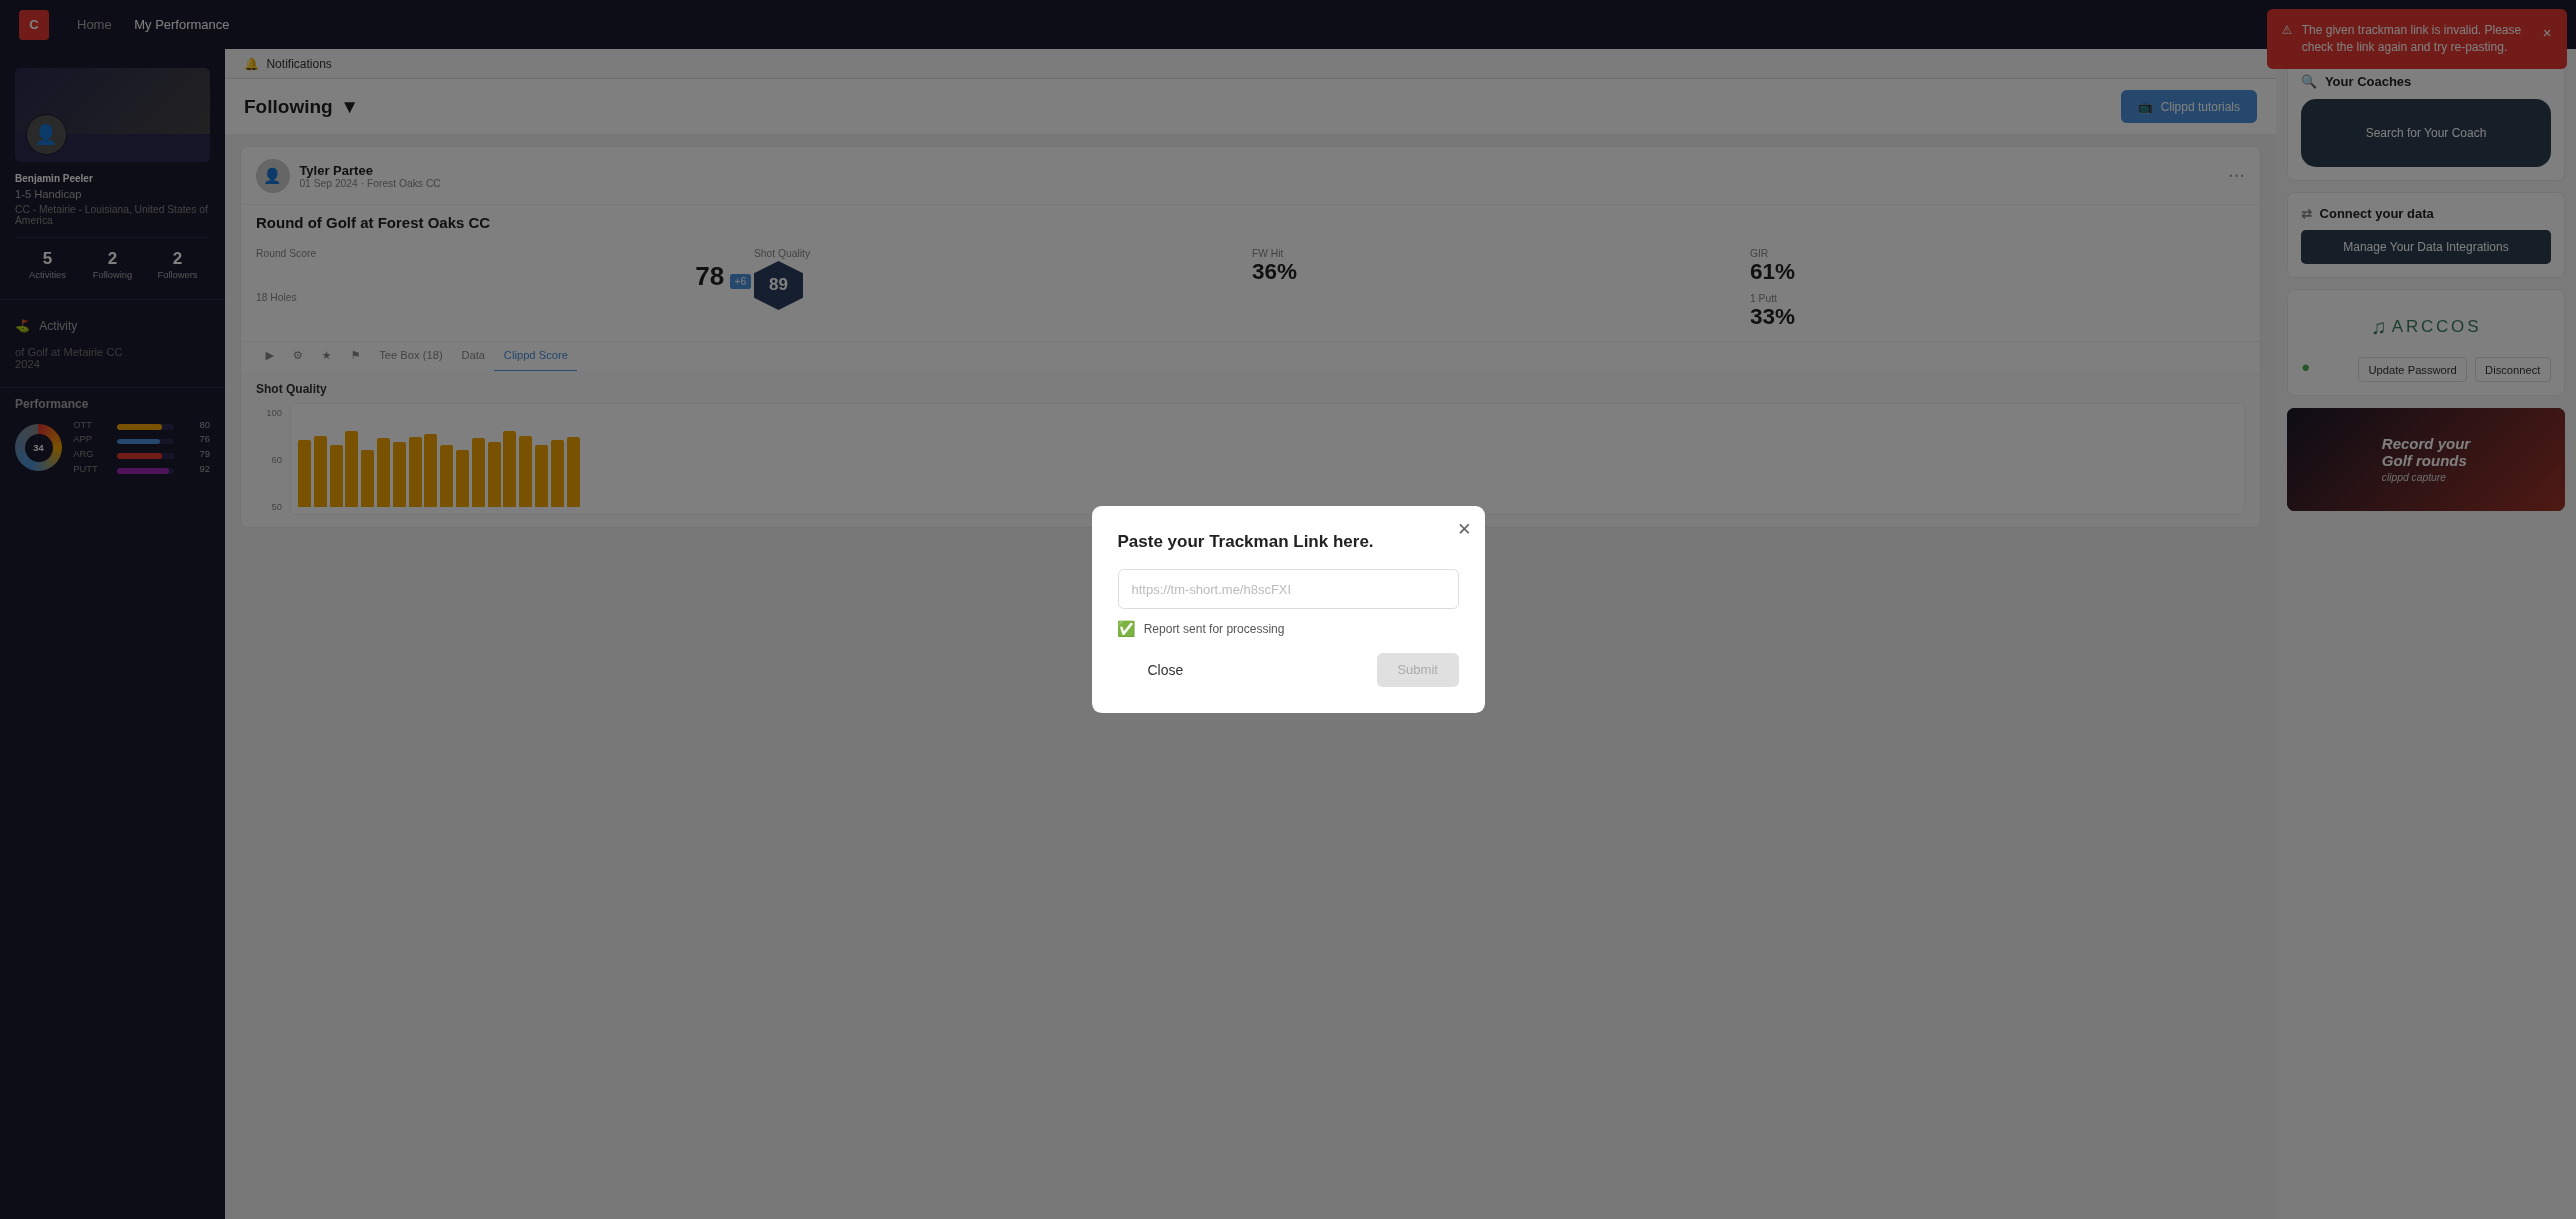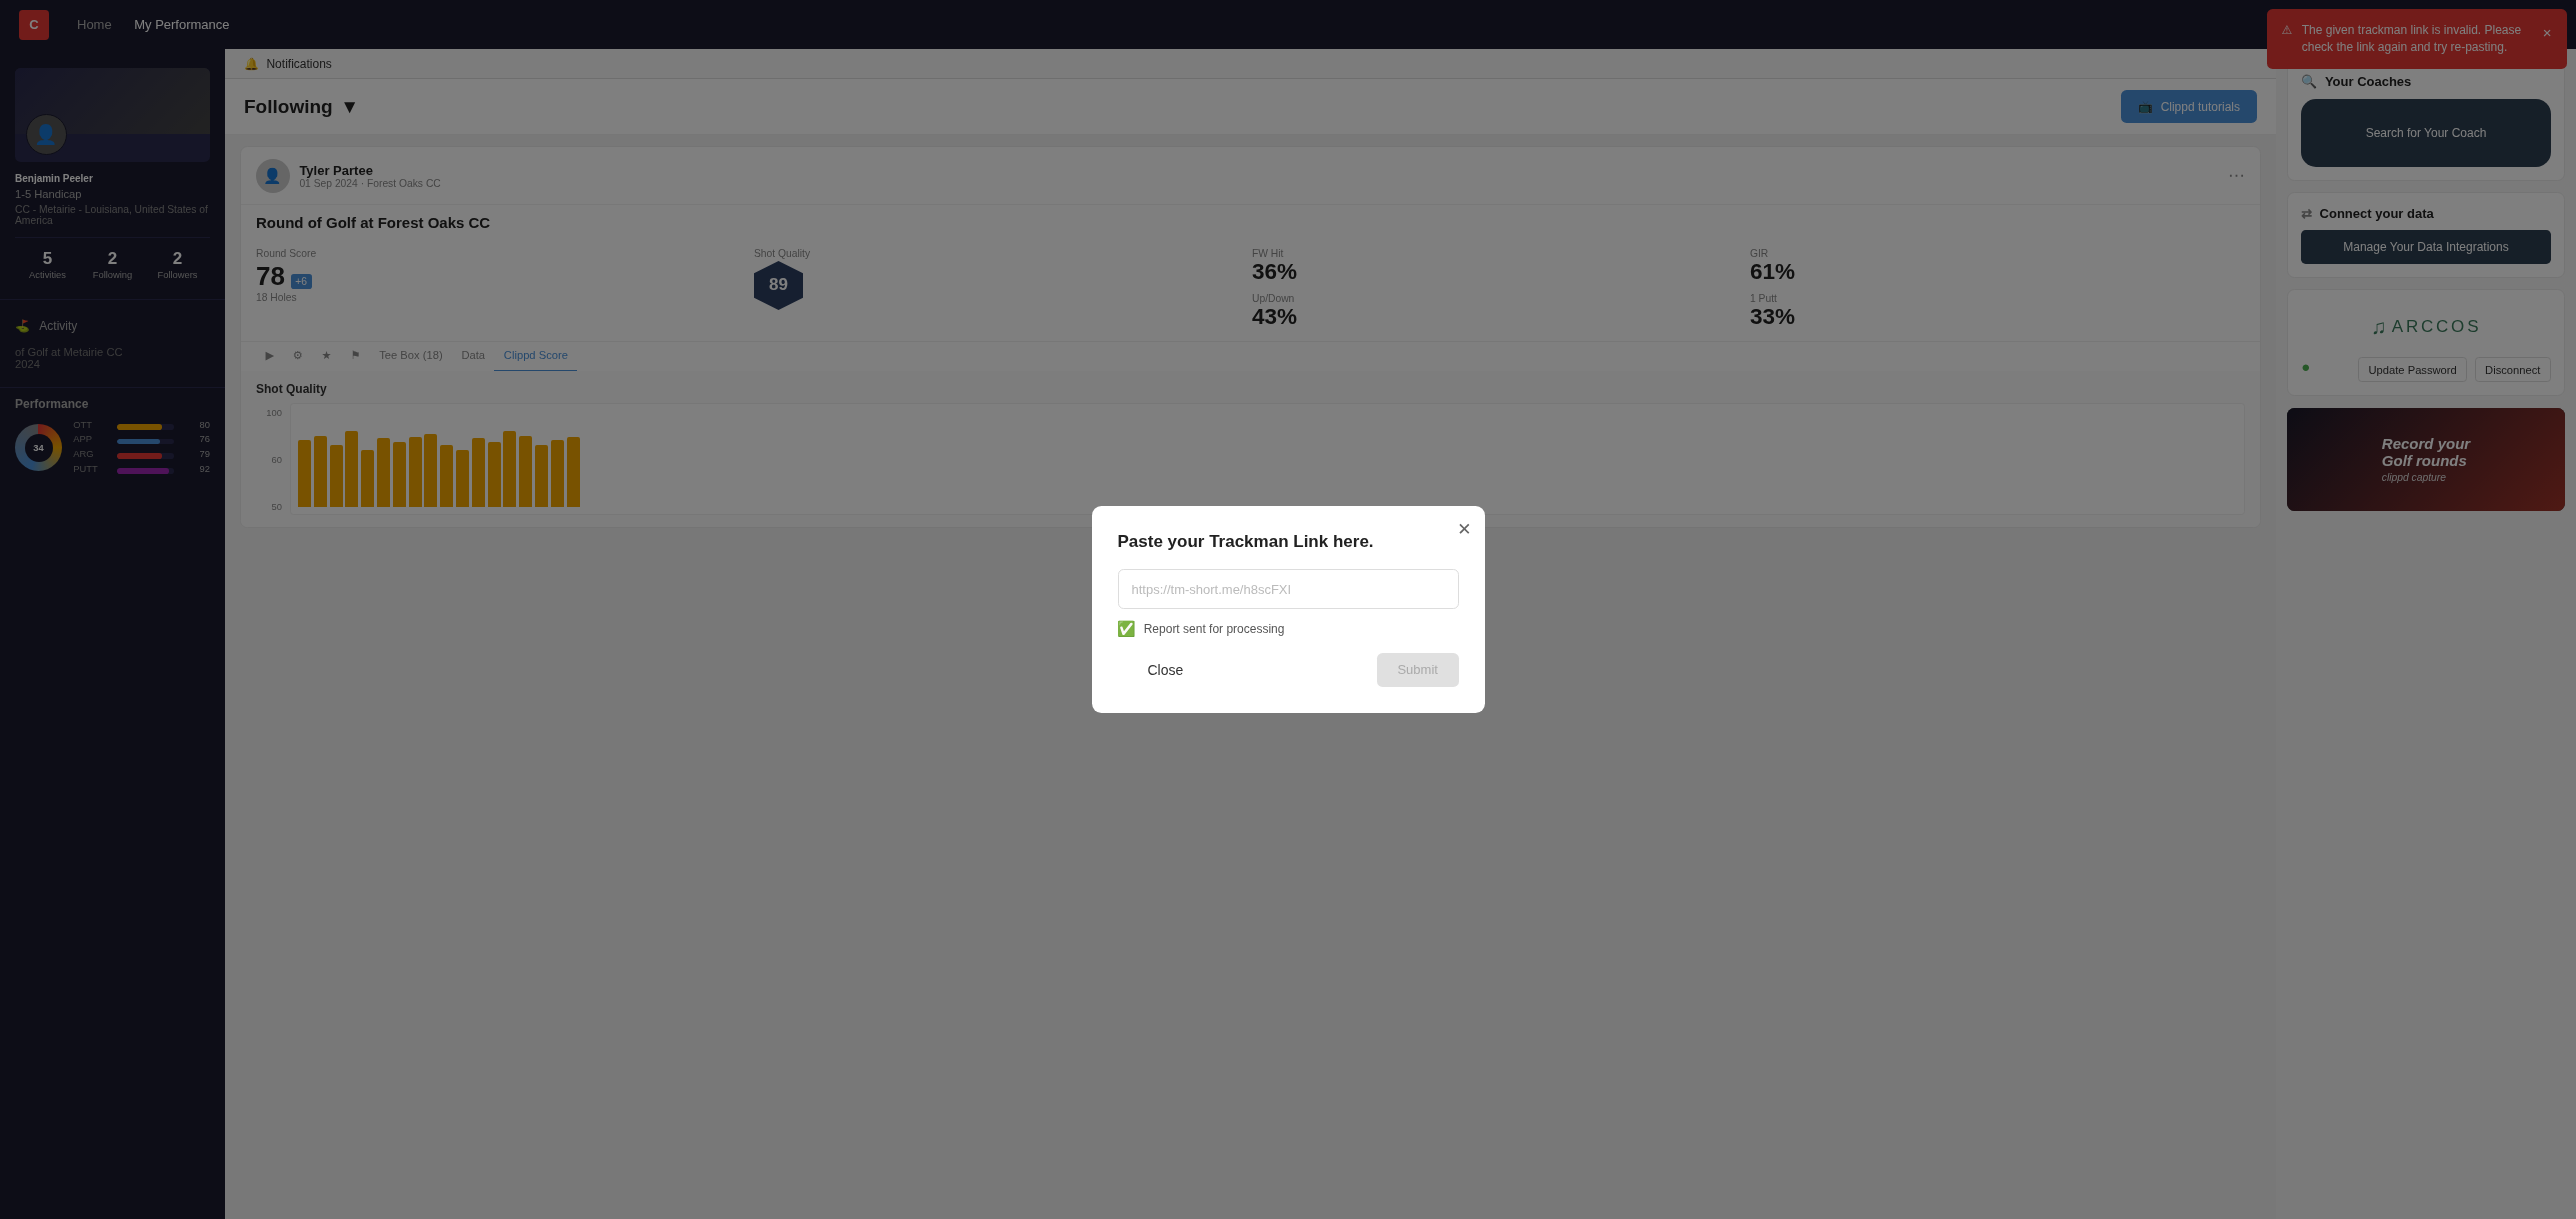--- a/index.html
+++ b/index.html
@@ -201,21 +201,21 @@
 
     .score-grid {
       display: grid;
       grid-template-columns: 1fr 1fr 1fr 1fr;
       padding: 7.5px 15px 11.2px;
       gap: 3px;
     }
     .score-block { }
     .score-label { font-size: 10.3px; color: #888; margin-bottom: 1.9px; }
     .score-main {
-      display: flex; align-items: baseline; gap: 5.6px;
+      display: flex; align-items: baseline; gap: 5.6px; justify-content: flex-end;
     }
     .score-number { font-size: 26px; font-weight: 700; color: #222; }
     .score-badge {
       background: #4a90d9; color: white;
       font-size: 10.3px; padding: 1.9px 4.7px; border-radius: 2.8px;
     }
     .score-sub { font-size: 10.3px; color: #888; }
     .shot-quality-hex {
       width: 49px; height: 49px;
       background: #2c3e60;
@@ -569,24 +569,20 @@
         <div class="score-block">
           <div class="score-label">Shot Quality</div>
           <div class="shot-quality-hex">
             <span>89</span>
           </div>
         </div>
         <div class="score-block">
           <div style="margin-bottom:7.5px;">
             <div class="pct-label">FW Hit</div>
             <div class="pct-value">36%</div>
-          </div>
-          <div>
-            <div class="pct-label">Up/Down</div>
-            <div class="pct-value">43%</div>
           </div>
         </div>
         <div class="score-block">
           <div style="margin-bottom:7.5px;">
             <div class="pct-label">GIR</div>
             <div class="pct-value">61%</div>
           </div>
           <div>
             <div class="pct-label">1 Putt</div>
             <div class="pct-value">33%</div>

